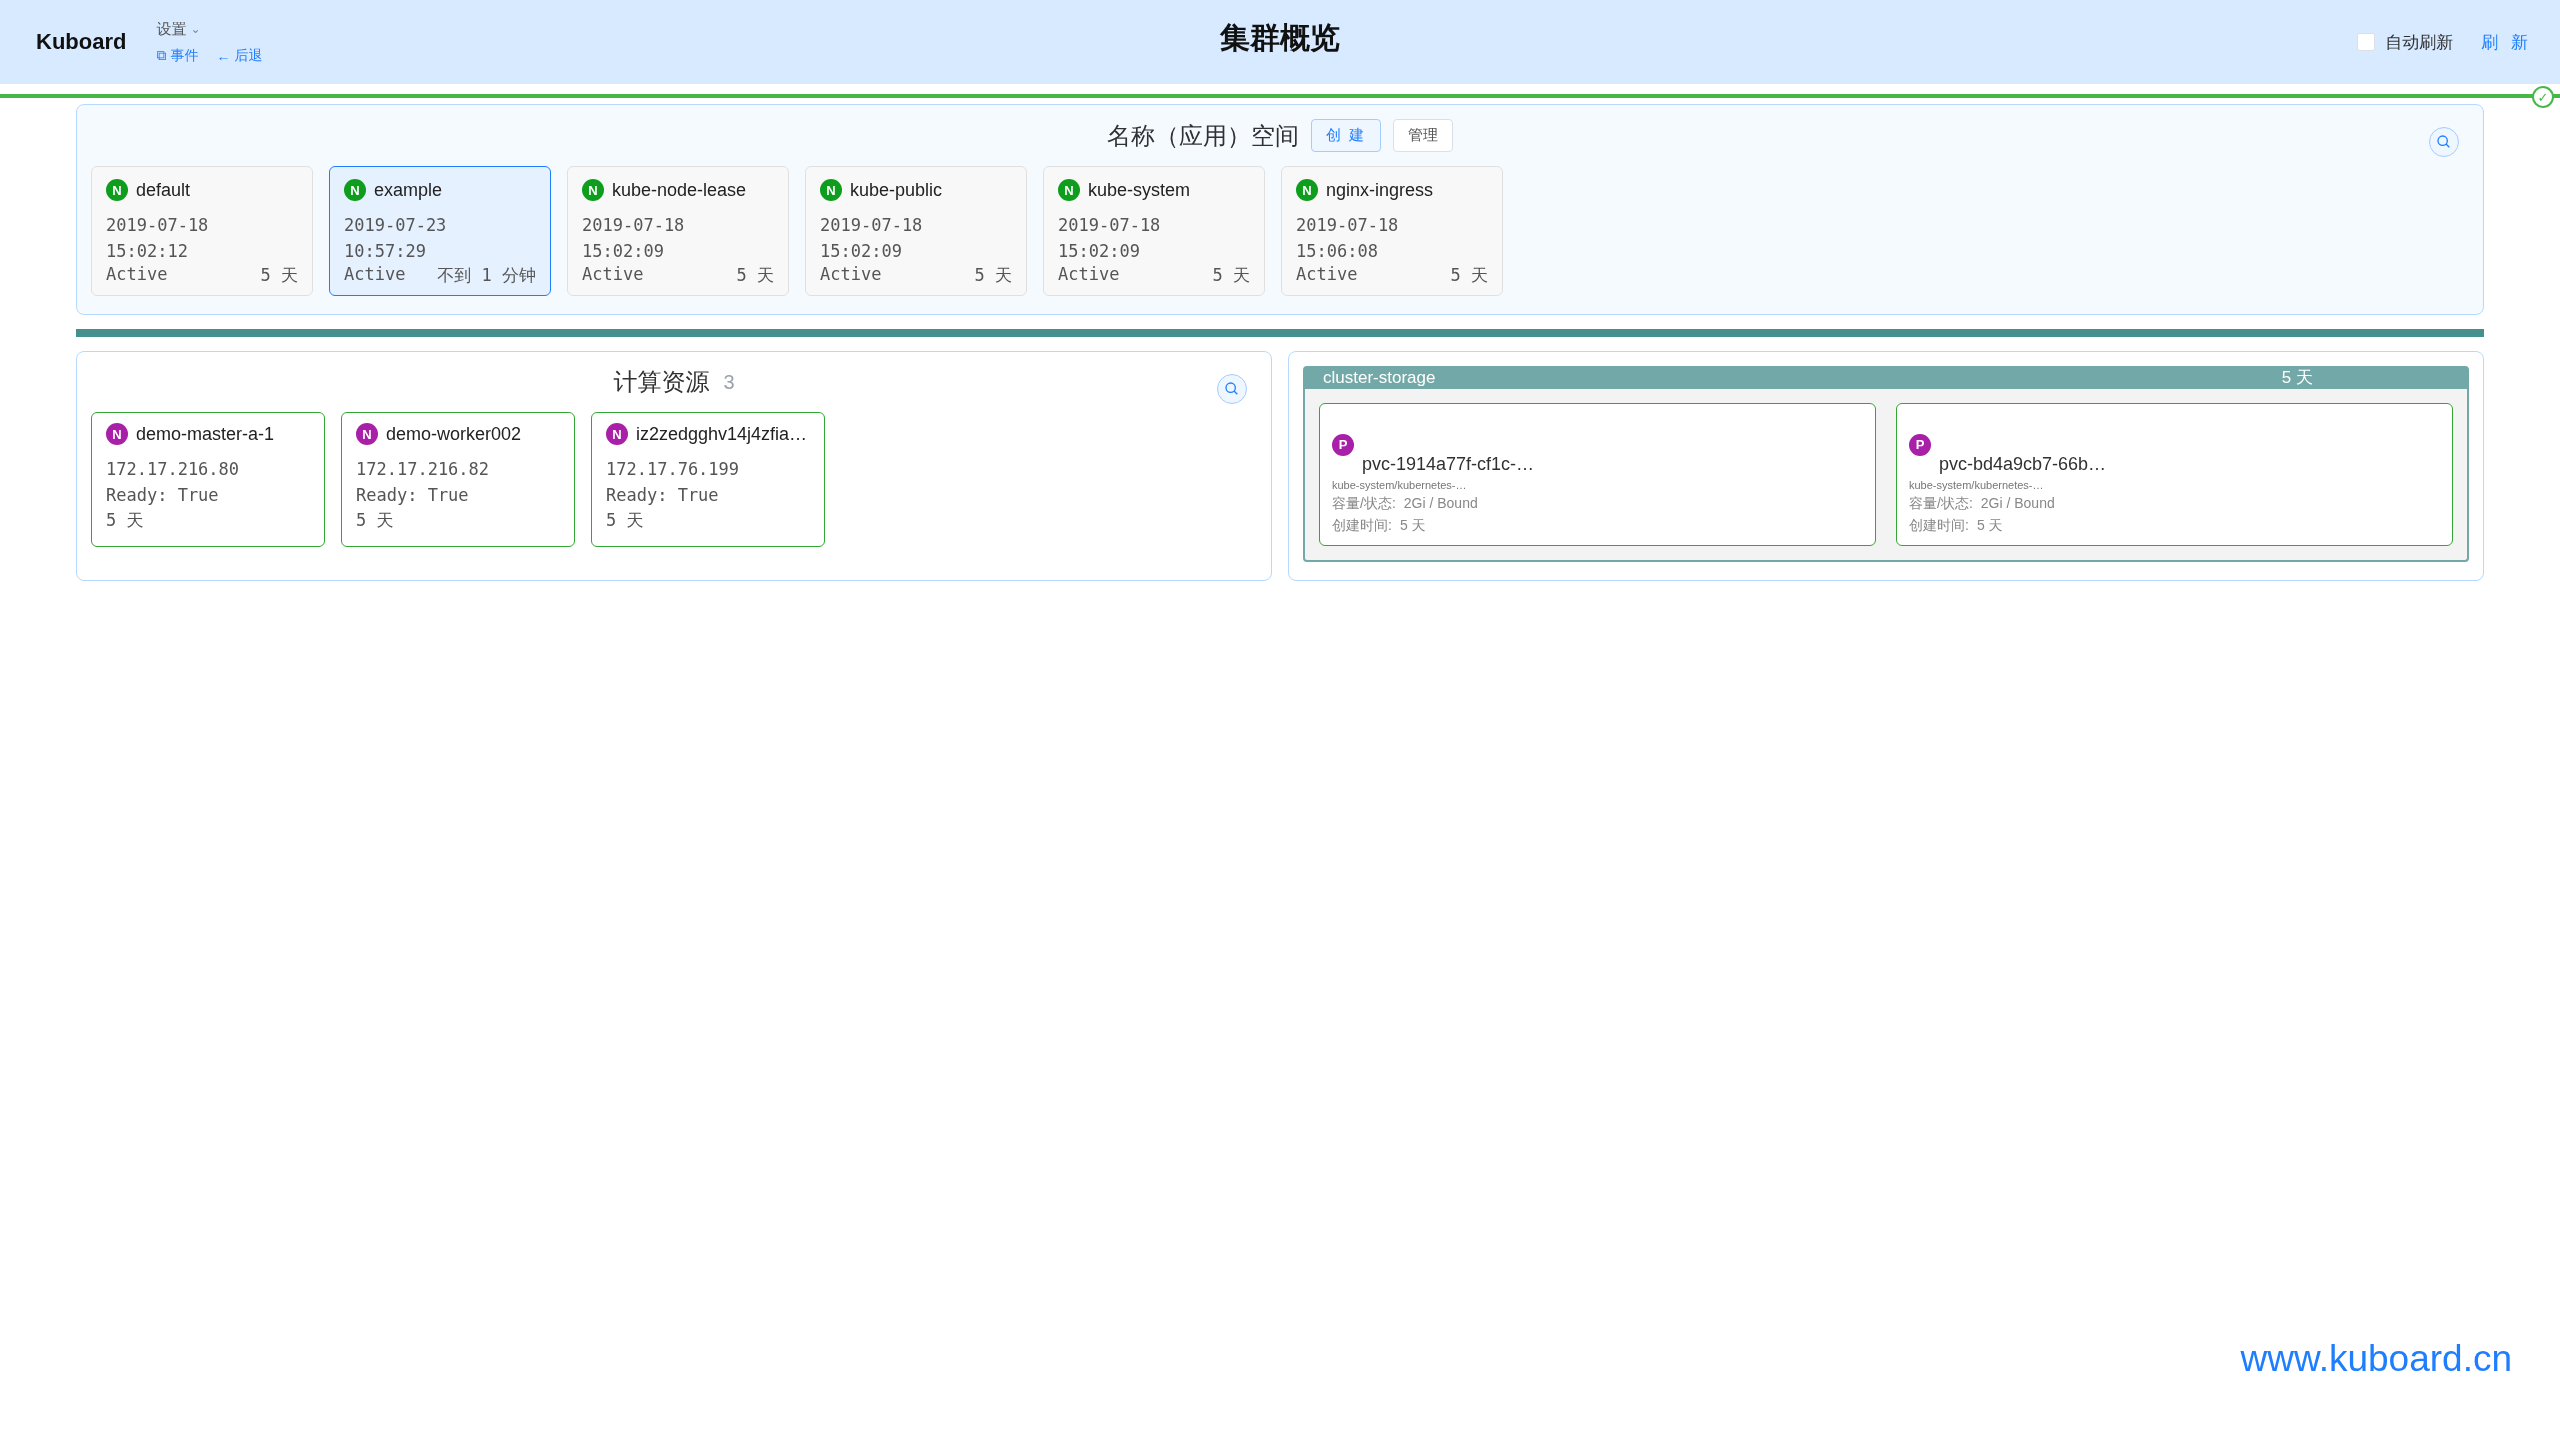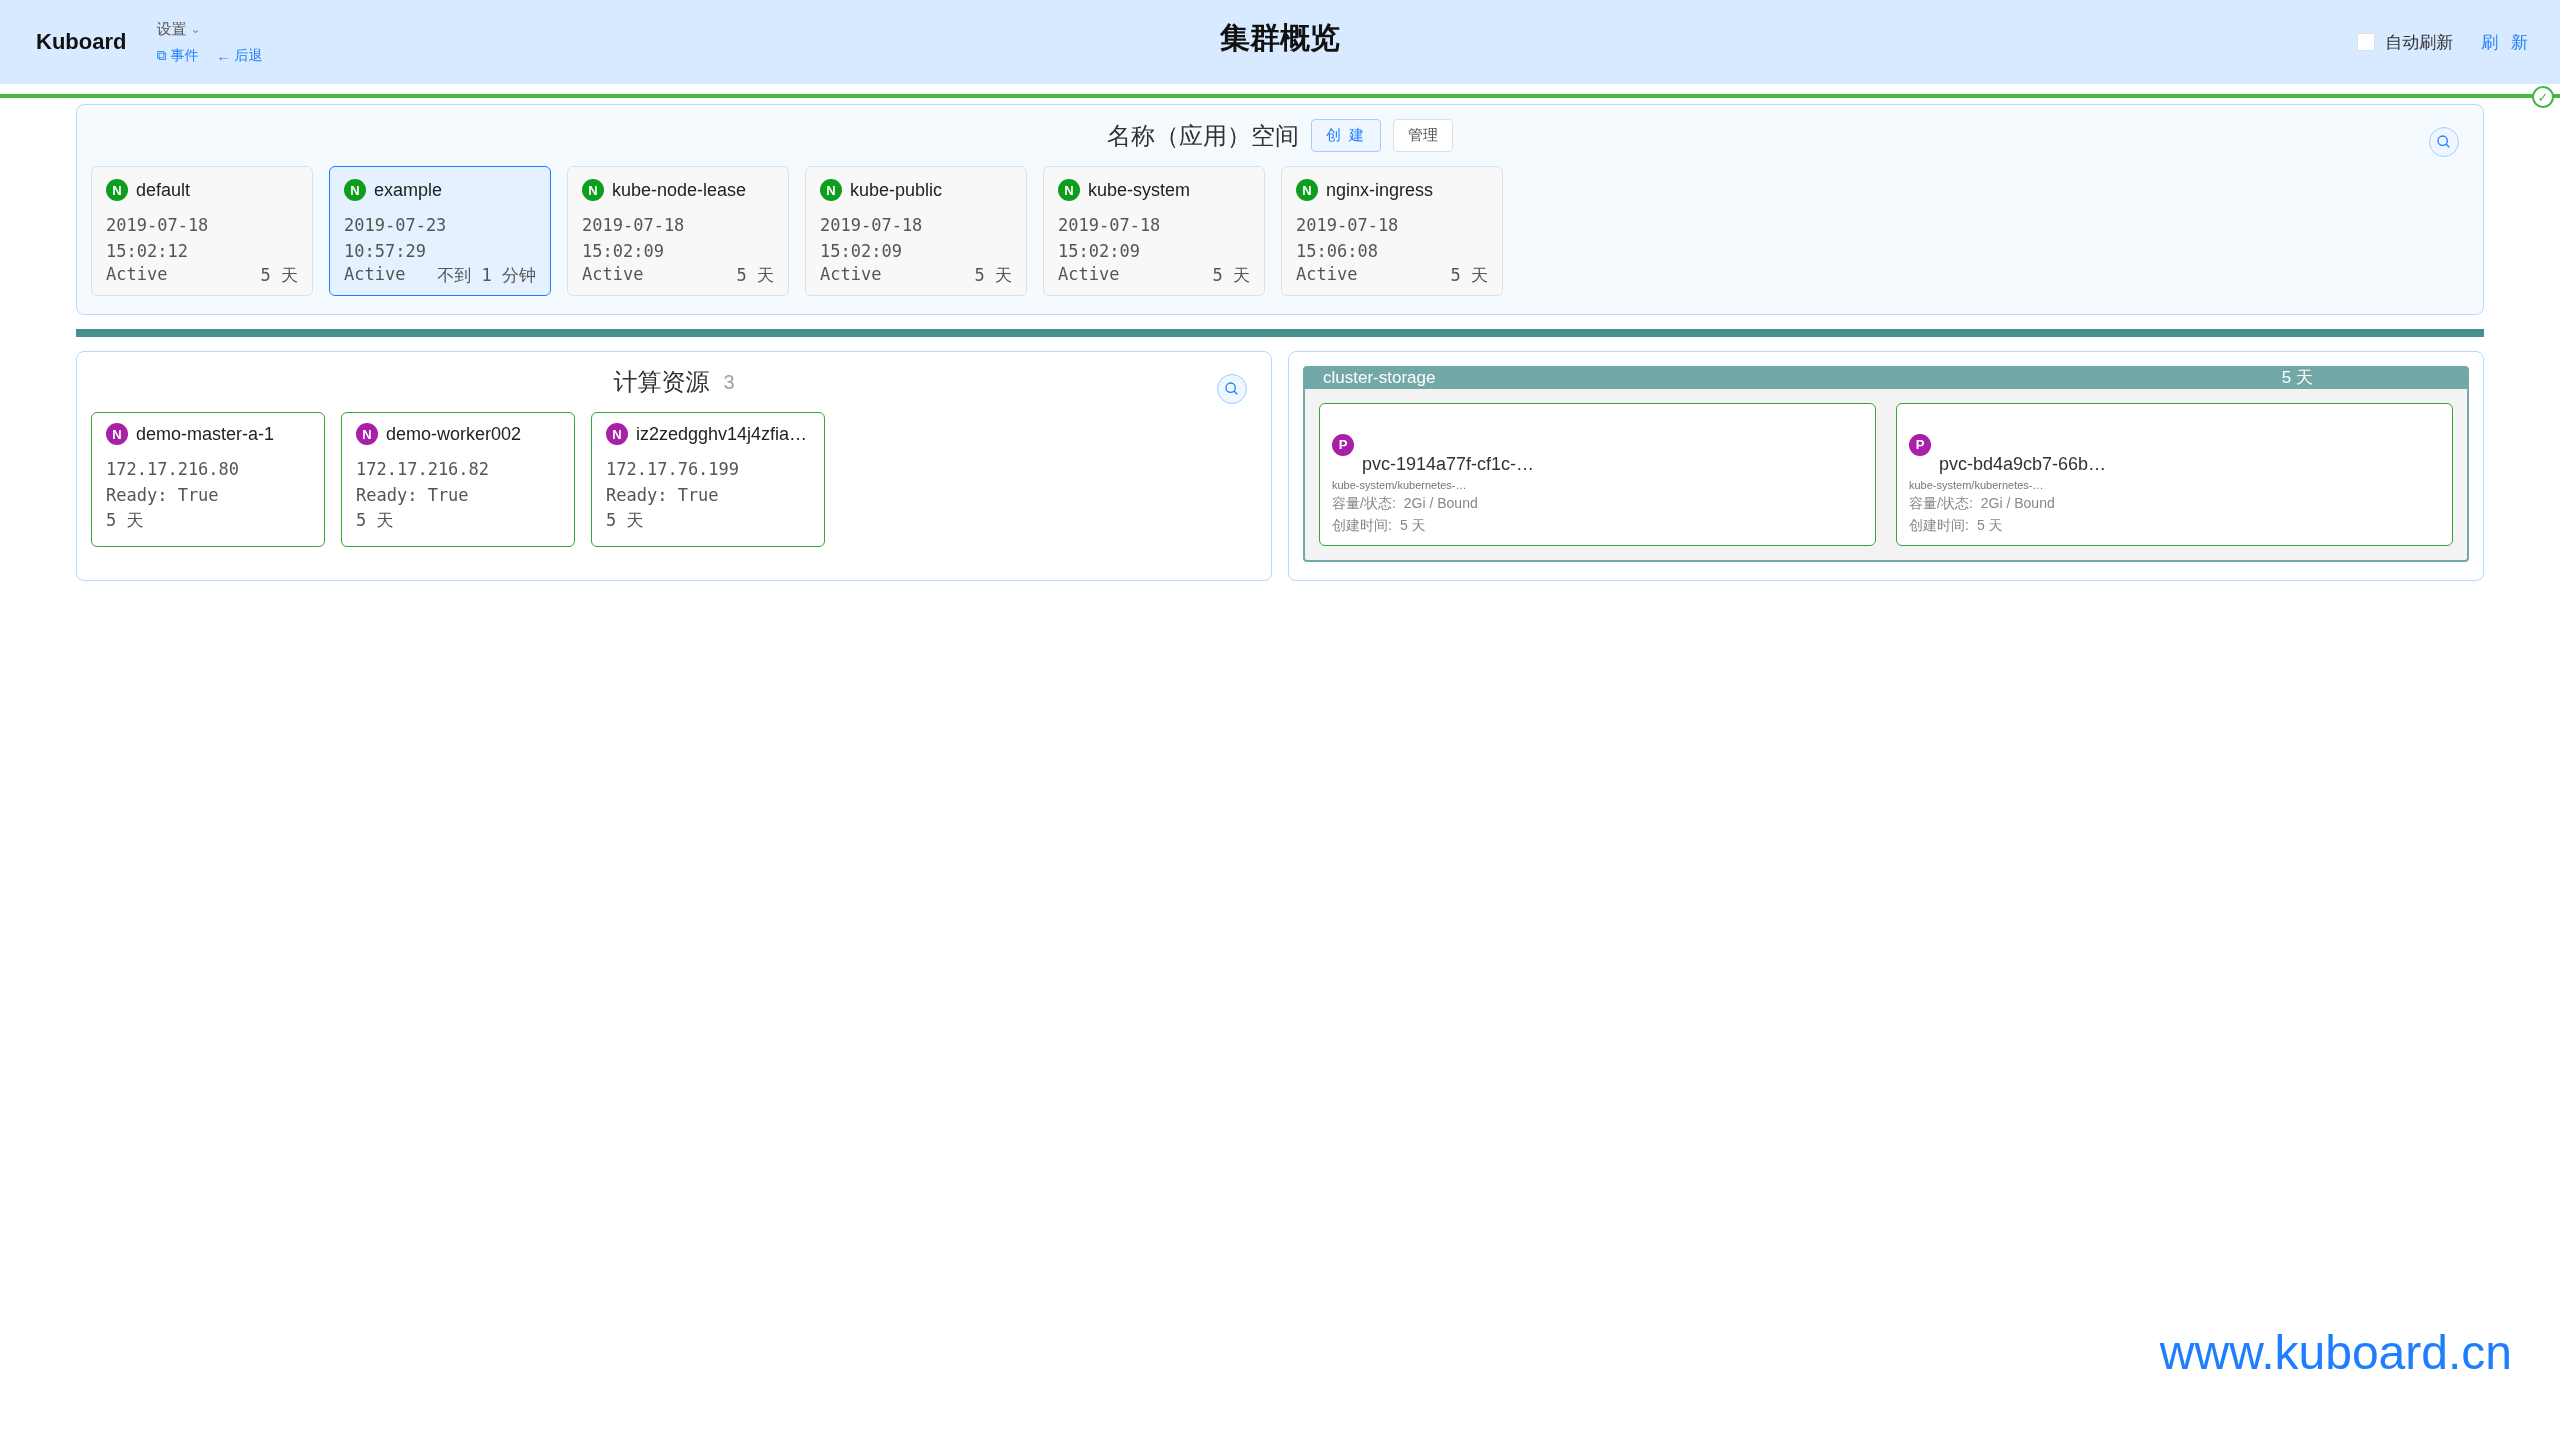--- a/index.html
+++ b/index.html
@@ -43,21 +43,21 @@
 .col { flex: 1; border: 1px solid #b8d9ff; border-radius: 8px; background: #fff; padding: 14px 14px 18px; position: relative;}
 .node-card { width: 234px; border: 1px solid #34a634; background: #fff; border-radius: 6px; padding: 10px 14px 12px; cursor:pointer;}
 .node-cards { display: flex; flex-wrap: wrap; gap: 16px; }
 .storage-hdr { background: #73a8a8; color:#fff; height: 23px; display:flex; align-items:center; justify-content:space-between; padding: 0 156px 0 20px; border-radius: 4px 4px 0 0; font-size: 17px;}
 .storage-body { background: #f3f3f3; padding: 14px; display:flex; gap: 20px; border: 2px solid #73a8a8; border-top:none; border-radius:0 0 4px 4px;}
 .pvc-card { flex:1; border: 1px solid #34a634; background: #fff; border-radius: 6px; padding: 10px 12px; }
 .pvc-head { display:flex; align-items:center; gap:8px; margin-bottom:4px;}
 .pvc-name { font-size: 18px; white-space:nowrap; overflow:hidden; text-overflow:ellipsis;margin-top:40px;}
 .sub { font-size: 11px; color:#777; white-space:nowrap; overflow:hidden; text-overflow:ellipsis; }
 .kv { font-size: 14px; color:#888; display:flex; gap:8px; margin-top:4px;}
-.watermark { position: fixed; right: 48px; bottom: 60px; color: #1e7eff; font-size: 48px; font-weight: 400; pointer-events:none;}
+.watermark { position: fixed; right: 48px; bottom: 60px; color: #1e7eff; font-size: 37px; font-weight: 400; pointer-events:none;}
 </style>
 </head>
 <body>
 
 <div class="header">
   <div class="logo">Kuboard</div>
   <div class="header-mid">
     <div class="settings-row">
       <span>设置</span>
         <span class="chev">⌄</span>

